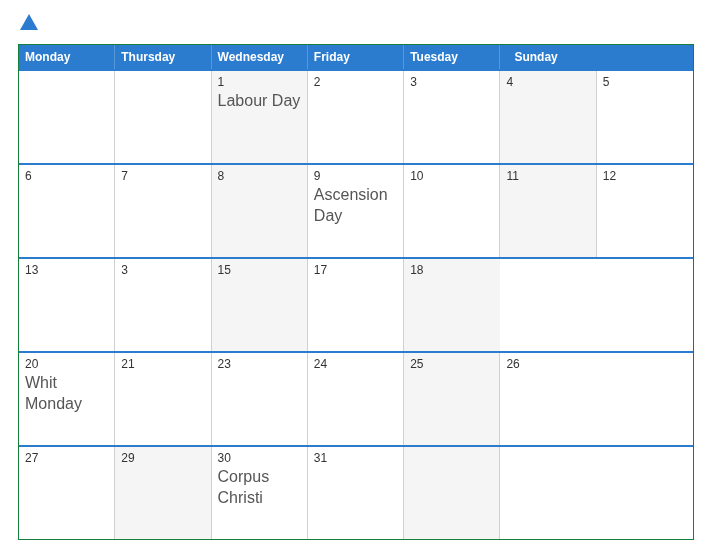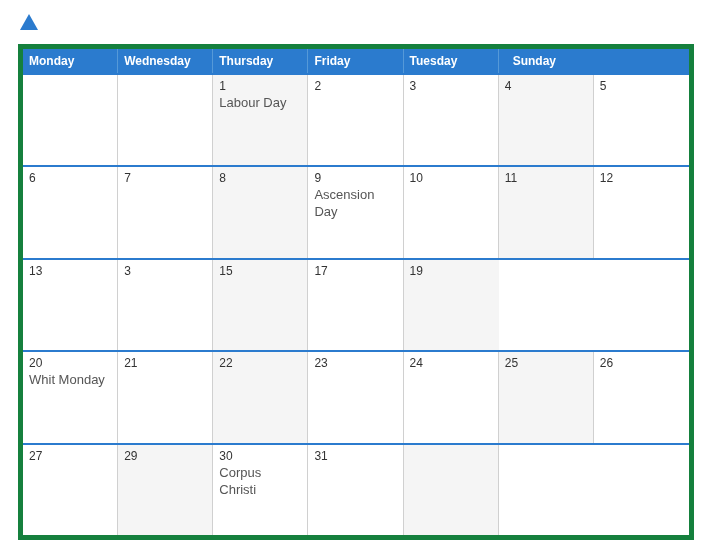--- a/index.html
+++ b/index.html
@@ -60,21 +60,21 @@
     .country-name {
       font-size: 16px;
       color: #333;
       font-weight: normal;
     }
     
     .calendar {
       flex: 1;
       display: flex;
       flex-direction: column;
-      border: 5px solid #15803d;
+      border: 1px solid #15803d;
     }
     .cal-header-row {
       display: grid;
       grid-template-columns: repeat(7, 1fr);
       background: #2b7bce;
     }
     .cal-header-cell {
       color: #fff;
       font-size: 12px;
       font-weight: bold;
@@ -111,21 +111,21 @@
     .cal-cell.gray-bg {
       background: #f5f5f5;
     }
     .day-num {
       font-size: 12px;
       color: #333;
       display: block;
       margin-bottom: 2px;
     }
     .holiday-name {
-      font-size: 13px;
+      font-size: 16px;
       color: #555;
       display: block;
       line-height: 1.3;
     }
   </style>
 </head>
 <body>
 
 <div class="page">
 
@@ -136,22 +136,22 @@
       <span class="logo-text-blue"></span>
     </div>
     <div class="month-title"></div>
     <div class="country-name"></div>
   </div>
 
   <div class="calendar">
     <div class="cal-header-row">
 
     <div class="cal-header-cell">Monday</div>
+        <div class="cal-header-cell">Thursday</div>
         <div class="cal-header-cell">Wednesday</div>
-        <div class="cal-header-cell">Thursday</div>
         <div class="cal-header-cell">Friday</div>
         <div class="cal-header-cell">Tuesday</div>
         <div class="cal-header-cell">Sunday</div>
       </div>
     <div class="cal-body">
 
     <div class="cal-week">
           <div class="cal-cell"></div>
           <div class="cal-cell"></div>
           <div class="cal-cell gray-bg">
@@ -202,33 +202,30 @@
           <div class="cal-cell">
             <span class="day-num">3</span>
           </div>
           <div class="cal-cell gray-bg">
             <span class="day-num">15</span>
           </div>
           <div class="cal-cell">
             <span class="day-num">17</span>
           </div>
           <div class="cal-cell gray-bg">
-            <span class="day-num">19</span>
+            <span class="day-num">18</span>
           </div>
         </div>
         <div class="cal-week">
           <div class="cal-cell">
             <span class="day-num">20</span>
             <span class="holiday-name">Whit Monday</span>
           </div>
           <div class="cal-cell">
             <span class="day-num">21</span>
-          </div>
-          <div class="cal-cell gray-bg">
-            <span class="day-num">22</span>
           </div>
           <div class="cal-cell">
             <span class="day-num">23</span>
           </div>
           <div class="cal-cell">
             <span class="day-num">24</span>
           </div>
           <div class="cal-cell gray-bg">
             <span class="day-num">25</span>
           </div>

